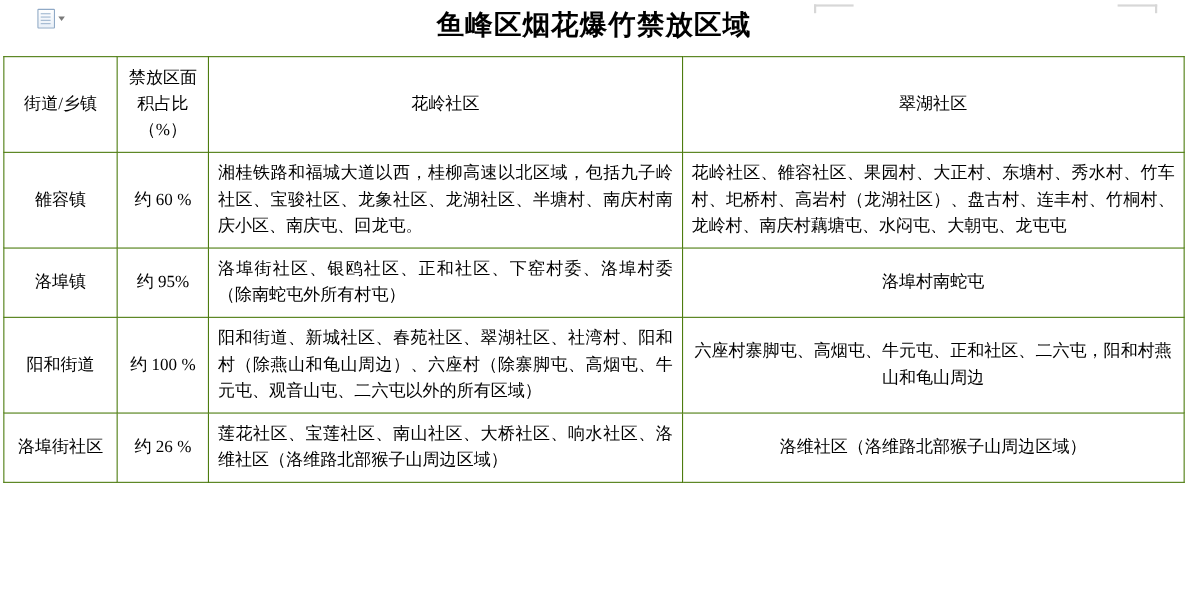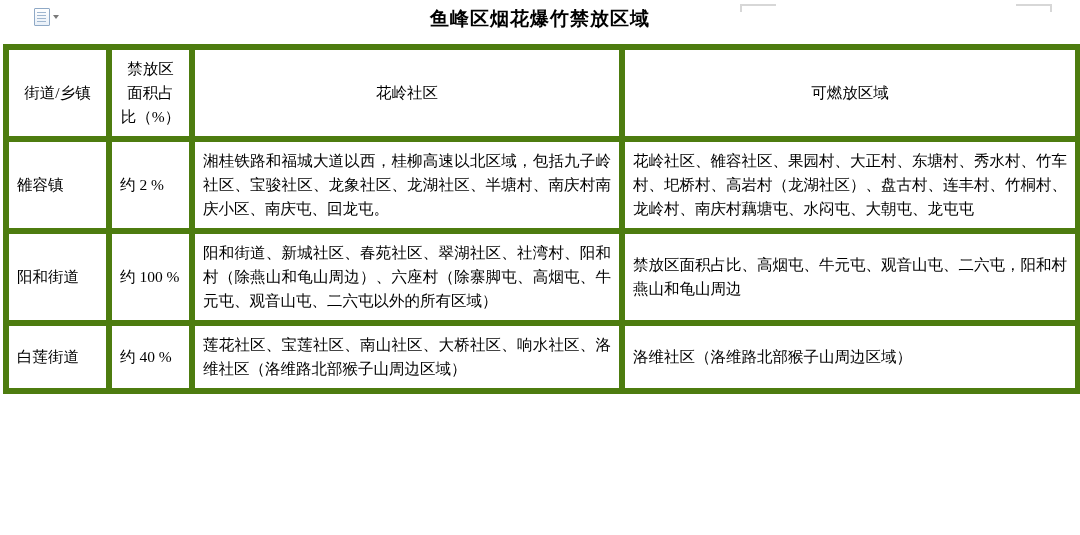--- a/index.html
+++ b/index.html
@@ -53,47 +53,47 @@
     width: 34px;
     height: 3px;
     border-top: 2px solid #d7d7d7;
   }
   .corner-mark.left { left: 740px; border-left: 2px solid #d7d7d7; height: 6px;}
   .corner-mark.right { left: 1016px; border-right: 2px solid #d7d7d7; height: 6px;}
   h1.title {
     margin: 0;
     padding: 6px 0 12px 0;
     text-align: center;
-    font-size: 19px;
+    font-size: 25px;
     font-weight: bold;
     letter-spacing: 1px;
     font-family: "Liberation Serif", "DejaVu Serif", serif;
   }
   table.main {
     border-collapse: collapse;
     width: 1074px;
     margin: 0 0 0 3px;
     table-layout: fixed;
   }
   table.main td, table.main th {
-    border: 6px solid #4d7c0f;
+    border: 1px solid #4d7c0f;
     vertical-align: middle;
     font-size: 15.5px;
     line-height: 1.55;
     padding: 7px 8px;
   }
   table.main th {
     font-weight: normal;
     text-align: center;
   }
   .col-a { width: 103px; }
   .col-b { width: 83px; }
   .col-c { width: 430px; }
   .col-d { width: 456px; }
-  .center { text-align: left; }
+  .center { text-align: center; }
   .just { text-align: justify; text-justify: inter-ideograph; }
   .hdr { font-size: 16px; }
 </style>
 </head>
 <body>
 
 <div class="doc-icon">
   <span class="glyph"></span>
   <span class="caret"></span>
 </div>
@@ -107,36 +107,42 @@
     <col class="col-a">
       <col class="col-b">
       <col class="col-c">
       <col class="col-d">
   </colgroup>
   <thead>
     <tr>
       <th class="hdr">街道/乡镇</th>
       <th class="hdr">禁放区面积占比（%）</th>
       <th class="hdr">花岭社区</th>
-      <th class="hdr">可燃放区域</th>
+      <th class="hdr">翠湖社区</th>
     </tr>
   </thead>
   <tbody>
     <tr>
       <td class="center">雒容镇</td>
-      <td class="center">约 2 %</td>
+      <td class="center">约 60 %</td>
       <td class="just">湘桂铁路和福城大道以西，桂柳高速以北区域，包括九子岭社区、宝骏社区、龙象社区、龙湖社区、半塘村、南庆村南庆小区、南庆屯、回龙屯。</td>
       <td class="just">花岭社区、雒容社区、果园村、大正村、东塘村、秀水村、竹车村、圯桥村、高岩村（龙湖社区）、盘古村、连丰村、竹桐村、龙岭村、南庆村藕塘屯、水闷屯、大朝屯、龙屯屯</td>
+    </tr>
+    <tr>
+      <td class="center">洛埠镇</td>
+      <td class="center">约 95%</td>
+      <td class="just">洛埠街社区、银鸥社区、正和社区、下窑村委、洛埠村委（除南蛇屯外所有村屯）</td>
+      <td class="center">洛埠村南蛇屯</td>
     </tr>
     <tr>
       <td class="center">阳和街道</td>
       <td class="center">约 100 %</td>
       <td class="just">阳和街道、新城社区、春苑社区、翠湖社区、社湾村、阳和村（除燕山和龟山周边）、六座村（除寨脚屯、高烟屯、牛元屯、观音山屯、二六屯以外的所有区域）</td>
-      <td class="center">禁放区面积占比、高烟屯、牛元屯、观音山屯、二六屯，阳和村燕山和龟山周边</td>
+      <td class="center">六座村寨脚屯、高烟屯、牛元屯、正和社区、二六屯，阳和村燕山和龟山周边</td>
     </tr>
     <tr>
-      <td class="center">白莲街道</td>
-      <td class="center">约 40 %</td>
+      <td class="center">洛埠街社区</td>
+      <td class="center">约 26 %</td>
       <td class="just">莲花社区、宝莲社区、南山社区、大桥社区、响水社区、洛维社区（洛维路北部猴子山周边区域）</td>
       <td class="center">洛维社区（洛维路北部猴子山周边区域）</td>
     </tr>
   </tbody>
 </table>
 
 </body></html>

